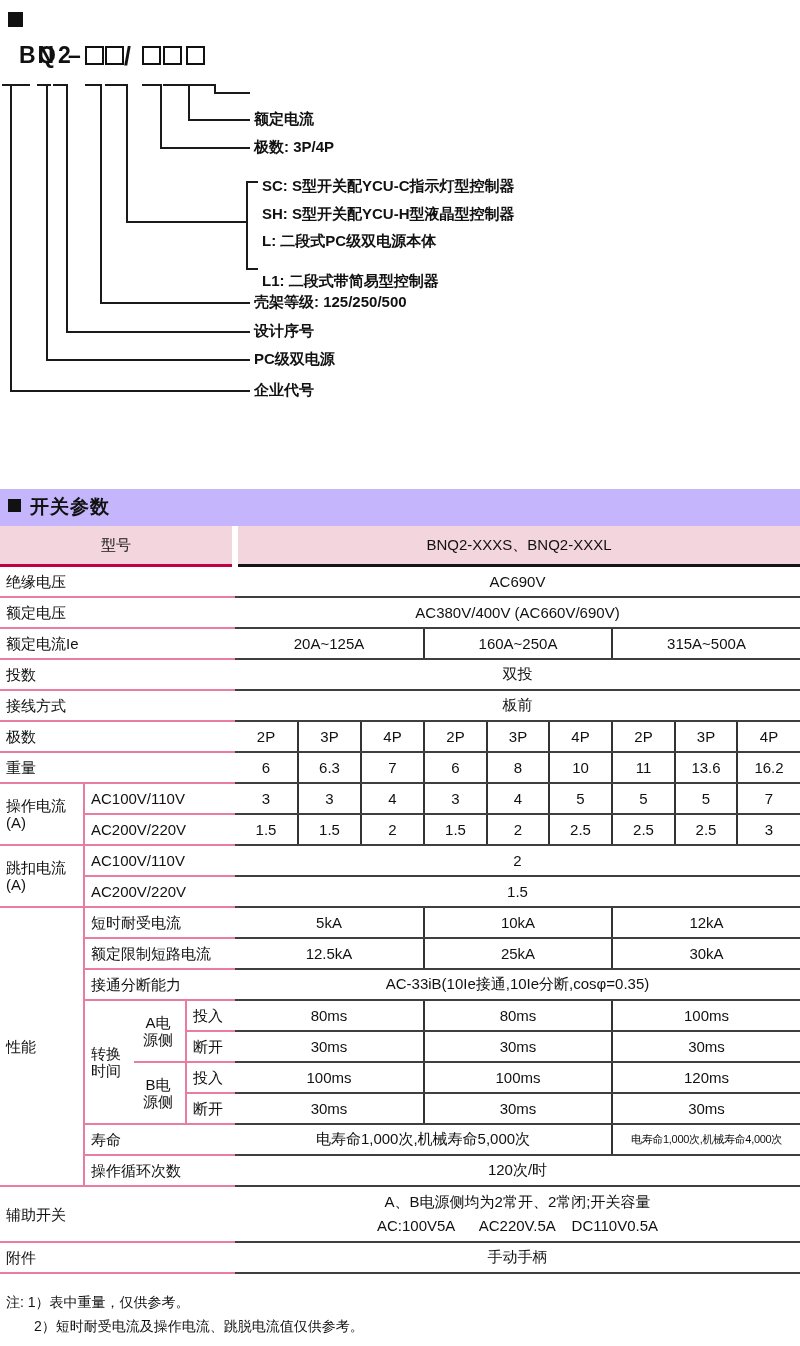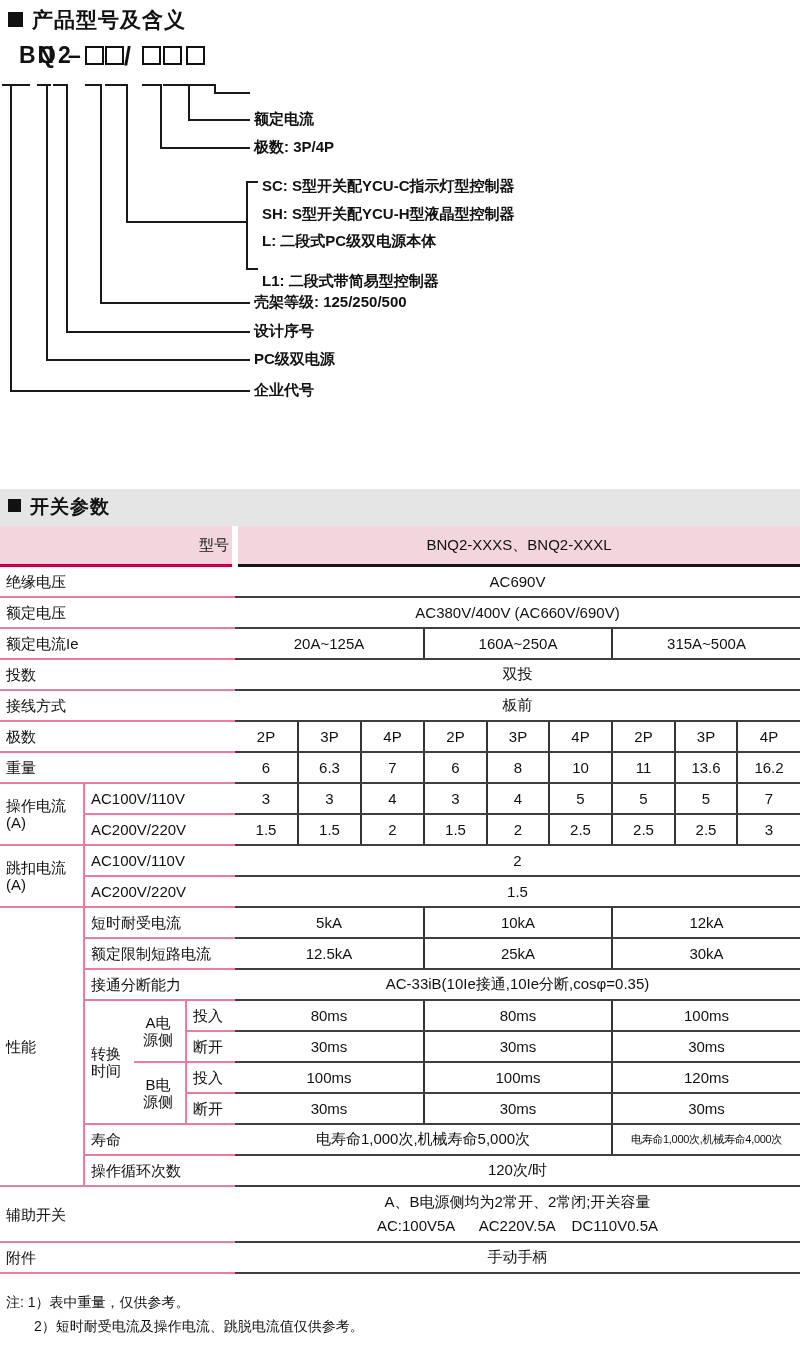--- a/index.html
+++ b/index.html
@@ -4,52 +4,51 @@
 <style>
   html,body{margin:0;padding:0;background:#ffffff;}
   body{
     width:800px;height:1346px;position:relative;
     font-family:"Liberation Sans","DejaVu Sans",sans-serif;
     color:#111;
   }
   
   .sq{position:absolute;background:#111;}
   .sec1-title{position:absolute;left:32px;top:6px;font-size:21px;font-weight:bold;letter-spacing:1px;}
-  .graybar{position:absolute;left:0;top:489px;width:800px;height:47px;background:#e5e5e5;}
+  .graybar{position:absolute;left:0;top:489px;width:800px;height:47px;background:#c4b5fd;}
   .graybar .bar-title{position:absolute;left:30px;top:5px;font-size:19px;font-weight:bold;letter-spacing:1px;}
   
   #diagram{position:absolute;left:0;top:0;width:800px;height:478px;}
   .mchar{position:absolute;top:42px;font-size:23px;font-weight:bold;letter-spacing:2px;}
   .mbox{position:absolute;top:46px;width:15px;height:15px;border:2px solid #111;}
   .dline{position:absolute;background:#1a1a1a;}
   .dlabel{position:absolute;font-size:15px;font-weight:bold;line-height:20px;white-space:nowrap;}
   .dnote{position:absolute;left:8px;top:436px;font-size:15px;font-weight:bold;}
   
   #tblwrap{position:absolute;left:0;top:526px;width:800px;}
   table{border-collapse:collapse;table-layout:fixed;width:800px;}
   td{font-size:15px;height:29px;padding:0 3px;vertical-align:middle;overflow:hidden;}
   td.lbl{text-align:left;padding-left:6px;border-bottom:2px solid #e87ca2;white-space:pre-line;line-height:17px;}
   td.grp{border-right:2px solid #e87ca2;}
   td.ctr{text-align:center;padding-left:0;}
   td.v{text-align:center;border-bottom:2px solid #3f3f3f;}
   td.vl{border-left:2px solid #333;}
-  td.hl{background:#f3d6dd;border-bottom:3px solid #bf0041;text-align:right;height:38px;}
+  td.hl{background:#f3d6dd;border-bottom:3px solid #bf0041;text-align:center;height:38px;}
   td.hr{background:#f3d6dd;border-bottom:3px solid #151515;border-left:6px solid #fff;text-align:center;height:38px;}
   td.sm{font-size:11px;letter-spacing:-0.3px;padding:0 1px;}
   td.pre{white-space:pre-wrap;line-height:24px;}
   td.tall{height:54px;}
   
   .footnote{position:absolute;font-size:14px;}
 </style>
 </head>
 <body>
 
 <div id="diagram">
   <div class="sq" style="left:8px;top:12px;width:15px;height:15px;"></div>
-  <div class="sec1-title">产品型号及含义</div>
 
   <span class="mchar" style="left:3px;margin-left:16px;">BN</span>
   <span class="mchar" style="left:38px;">Q2</span>
   <span class="mchar" style="left:68px;">–</span>
   <div class="mbox" style="left:85px;"></div>
   <div class="mbox" style="left:105px;"></div>
   <span class="mchar" style="left:124px;font-size:25px;">/</span>
   <div class="mbox" style="left:142px;"></div>
   <div class="mbox" style="left:163px;"></div>
   <div class="mbox" style="left:186px;"></div>

